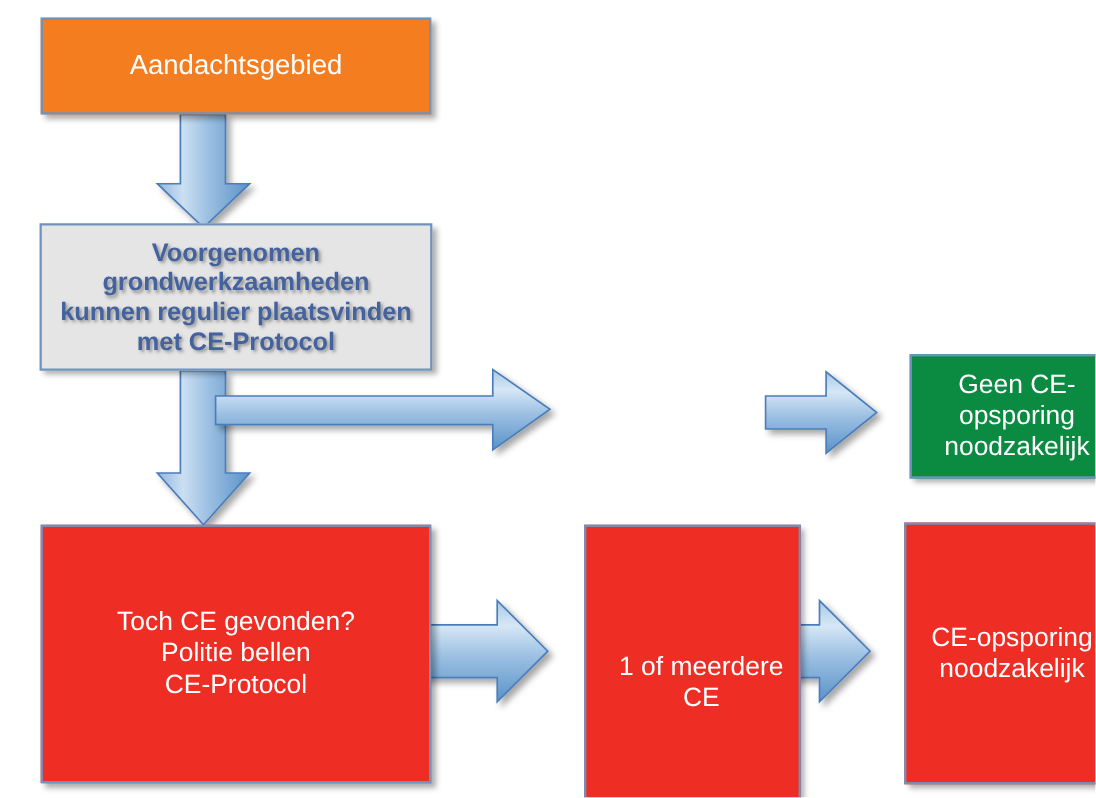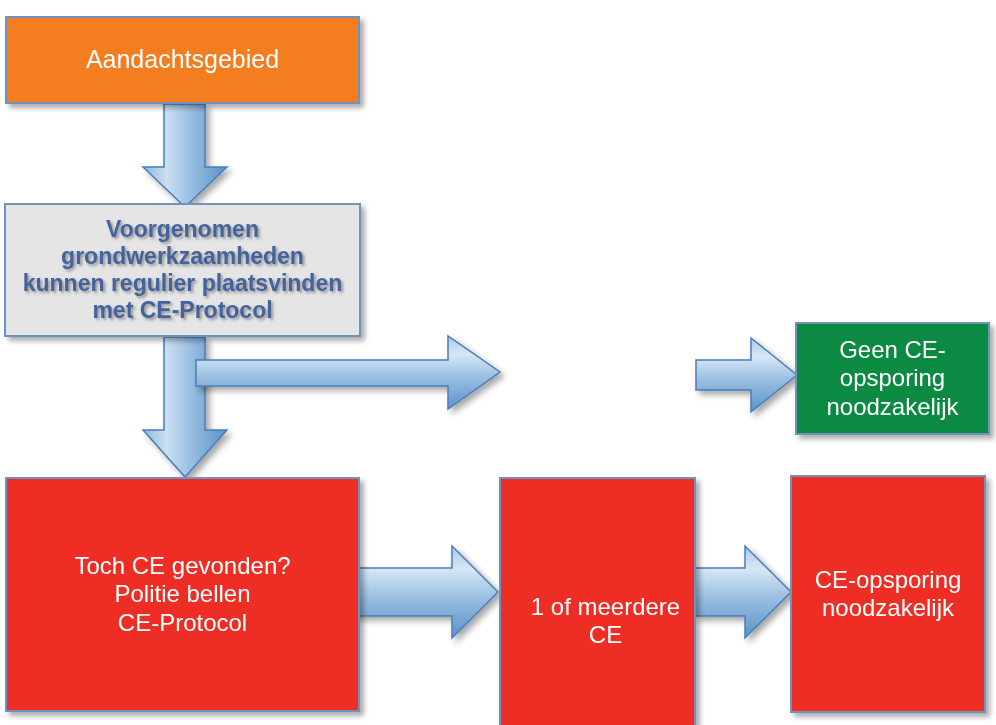--- a/index.html
+++ b/index.html
@@ -22,20 +22,21 @@
   .node {
     position: absolute;
     box-sizing: border-box;
     display: flex;
     align-items: center;
     justify-content: center;
     text-align: center;
     border: 2px solid #6f93bf;
     box-shadow: 4px 4px 5px rgba(0,0,0,0.32);
     line-height: 1.18;
+    margin-left: 32px;
   }
   .node .label {
     display: block;
     width: 100%;
     padding: 0 6px;
     white-space: pre-line;
   }
 
   .node-orange {
     background: #f47d20;

